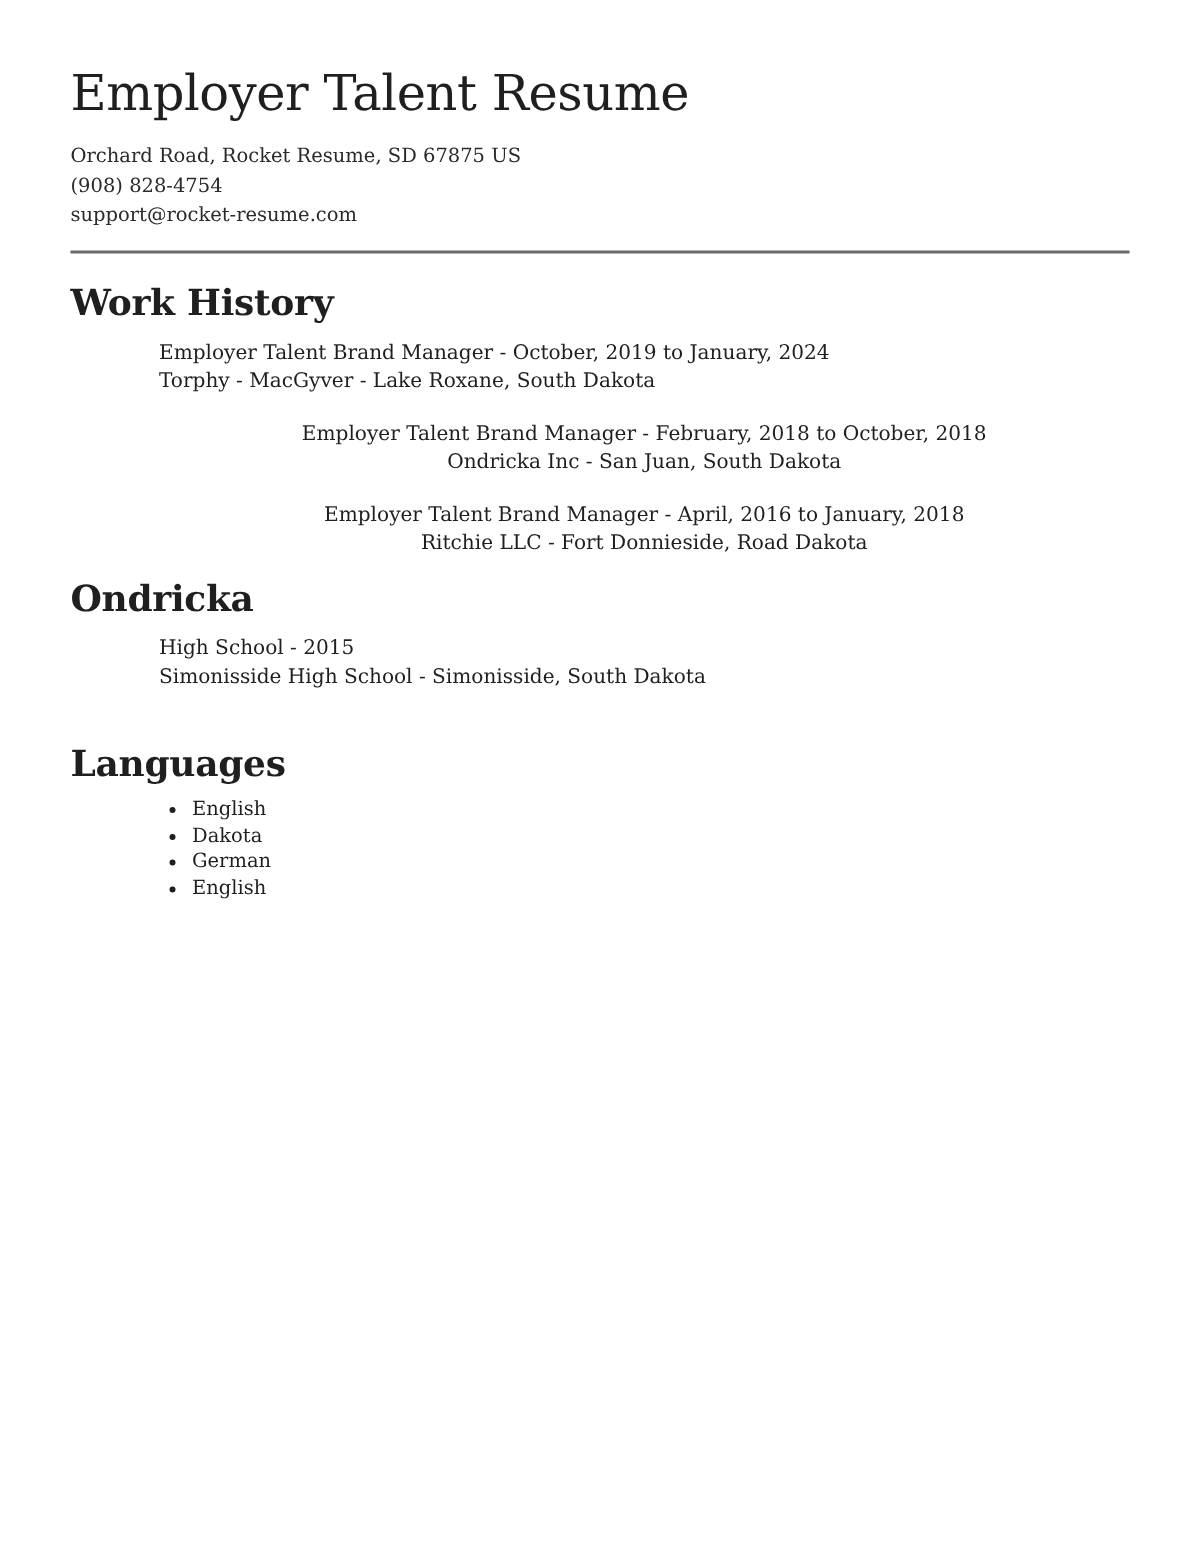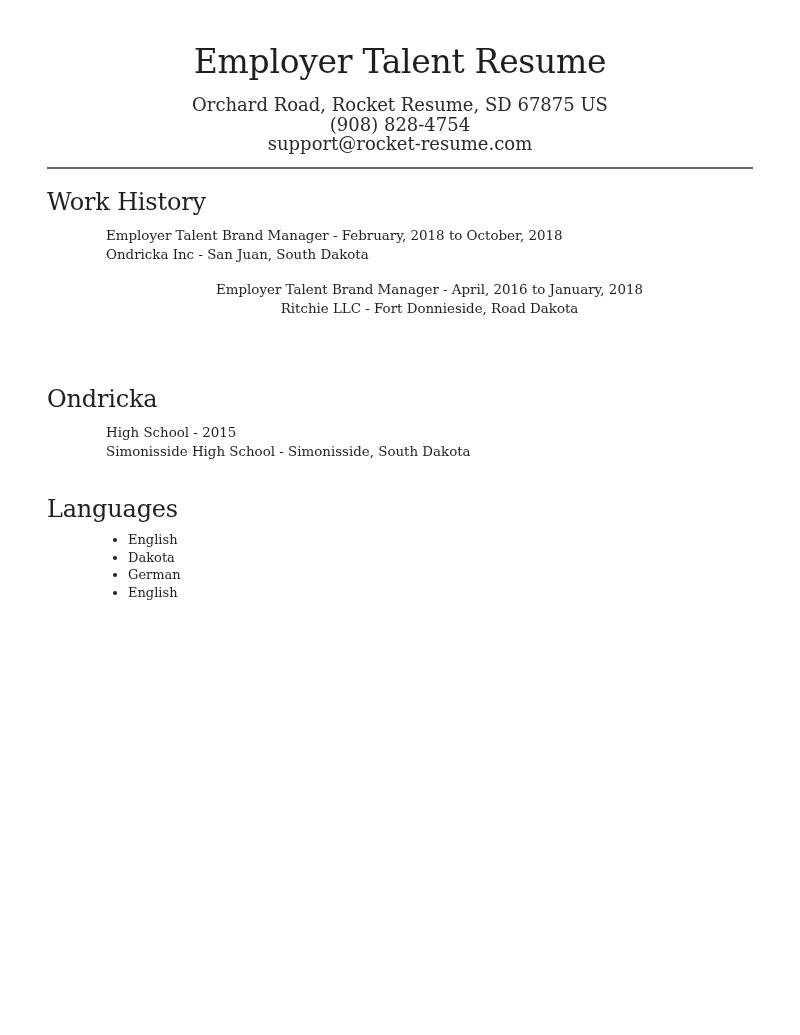--- a/index.html
+++ b/index.html
@@ -15,48 +15,48 @@
       color: #1f1f1f;
       overflow: hidden;
     }
     .page {
       position: absolute;
       left: 47px;
       top: 0;
       width: 706px;
     }
     .header {
-      text-align: center;
+      text-align: left;
       padding-top: 41px;
     }
     .name {
       font-size: 33px;
       font-weight: normal;
       margin: 0;
       line-height: 42px;
       letter-spacing: -0.3px;
     }
     .contact {
       margin-top: 12px;
-      font-size: 18px;
+      font-size: 13px;
       line-height: 19.5px;
       color: #2a2a2a;
     }
     .contact div { white-space: nowrap; }
     .divider {
       position: absolute;
       top: 167px;
       left: 0;
       width: 706px;
       height: 0;
       border-top: 2px solid #6a6a6a;
     }
     .section-title {
       font-size: 24px;
-      font-weight: normal;
+      font-weight: bold;
       margin: 0;
       line-height: 30px;
       white-space: nowrap;
       letter-spacing: -0.2px;
     }
     .section {
       position: absolute;
       left: 0;
       width: 706px;
     }
@@ -107,20 +107,24 @@
       <div>support@rocket-resume.com</div>
     </div>
   </div>
 
   <div class="divider"></div>
 
   <div class="section work">
     <h2 class="section-title">Work History</h2>
     <div class="entries">
       <div class="entry">
+        <div>Employer Talent Brand Manager - October, 2019 to January, 2024</div>
+        <div>Torphy - MacGyver - Lake Roxane, South Dakota</div>
+      </div>
+      <div class="entry">
         <div>Employer Talent Brand Manager - February, 2018 to October, 2018</div>
         <div>Ondricka Inc - San Juan, South Dakota</div>
       </div>
       <div class="entry">
         <div>Employer Talent Brand Manager - April, 2016 to January, 2018</div>
         <div>Ritchie LLC - Fort Donnieside, Road Dakota</div>
       </div>
     </div>
   </div>
 

